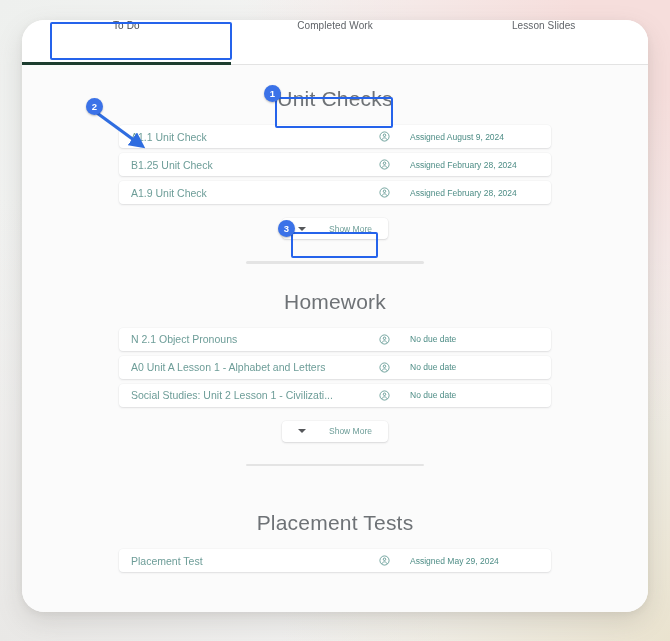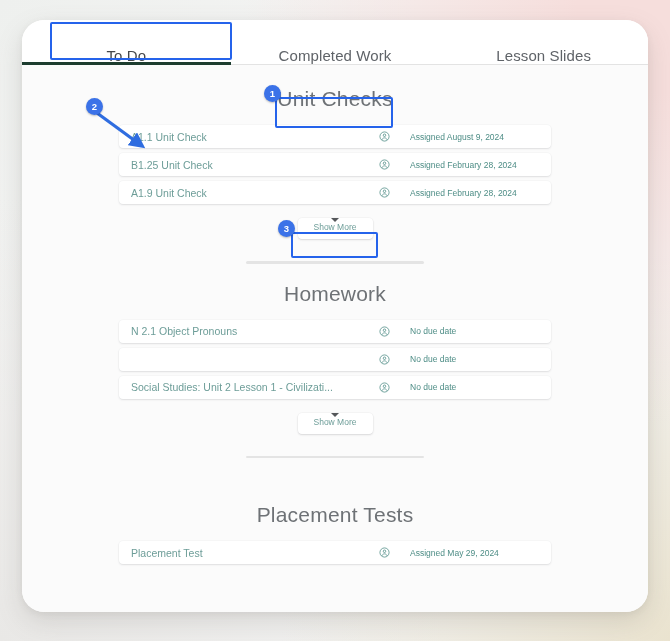--- a/index.html
+++ b/index.html
@@ -41,23 +41,23 @@
     height: 45px;
     display: flex;
     background: #ffffff;
     flex: 0 0 auto;
     position: relative;
     border-bottom: 1px solid #e3e3e3;
   }
   .tab {
     flex: 1 1 0;
     display: flex;
-    align-items: flex-end;
+    align-items: flex-start;
     justify-content: center;
-    font-size: 15px;
+    font-size: 10px;
     color: #5f6368;
     letter-spacing: .1px;
     cursor: pointer;
     position: relative;
     background: transparent;
   }
   .tab.active { color: #44474a; }
   .tab.active::after {
     content: "";
     position: absolute;
@@ -78,21 +78,21 @@
 
   .section-title {
     text-align: center;
     font-size: 21px;
     font-weight: 400;
     color: #6e7276;
     letter-spacing: .2px;
     margin: 0 0 14px 0;
     position: relative;
   }
-  .section-title.hw   { margin-top: 16px; }
+  .section-title.hw   { margin-top: 24px; }
   .section-title.pt   { margin-top: 43px; }
 
   .rows {
     width: 432px;
     margin: 0 auto;
     display: flex;
     flex-direction: column;
     gap: 5px;
   }
 
@@ -133,31 +133,30 @@
   
   .showmore-wrap {
     display: flex;
     justify-content: center;
     margin-top: 14px;
     position: relative;
   }
   .showmore {
     display: inline-flex;
     align-items: center;
-    gap: 0;
+    gap: 23px;
     height: 21px;
     padding: 0 16px;
     background: #ffffff;
     border-radius: 4px;
     box-shadow: 0 1px 2px rgba(60,64,67,0.16), 0 0 0 0.5px rgba(60,64,67,0.05);
     font-size: 8.5px;
     color: #6d9d98;
     cursor: pointer;
     white-space: nowrap;
-    flex-direction: column;
   }
   .chev {
     width: 0; height: 0;
     border-left: 4px solid transparent;
     border-right: 4px solid transparent;
     border-top: 4.5px solid #55575a;
     display: block;
   }
 
   .divider {
@@ -281,20 +280,21 @@
             <svg class="avatar-icon" viewBox="0 0 24 24">
               <circle cx="12" cy="12" r="10" fill="none" stroke="#4e8d86" stroke-width="1.7"></circle>
               <circle cx="12" cy="9.3" r="2.7" fill="none" stroke="#4e8d86" stroke-width="1.7"></circle>
               <path d="M6.6 18.4c1.1-2.3 3.1-3.5 5.4-3.5s4.3 1.2 5.4 3.5" fill="none" stroke="#4e8d86" stroke-width="1.7" stroke-linecap="round"></path>
             </svg>
             <span class="row-meta-text">No due date</span>
           </span>
         </div>
 
         <div class="row">
+          <span class="row-title">A0 Unit A Lesson 1 - Alphabet and Letters</span>
           <span class="row-spacer"></span>
           <span class="row-meta">
             <svg class="avatar-icon" viewBox="0 0 24 24">
               <circle cx="12" cy="12" r="10" fill="none" stroke="#4e8d86" stroke-width="1.7"></circle>
               <circle cx="12" cy="9.3" r="2.7" fill="none" stroke="#4e8d86" stroke-width="1.7"></circle>
               <path d="M6.6 18.4c1.1-2.3 3.1-3.5 5.4-3.5s4.3 1.2 5.4 3.5" fill="none" stroke="#4e8d86" stroke-width="1.7" stroke-linecap="round"></path>
             </svg>
             <span class="row-meta-text">No due date</span>
           </span>
         </div>

